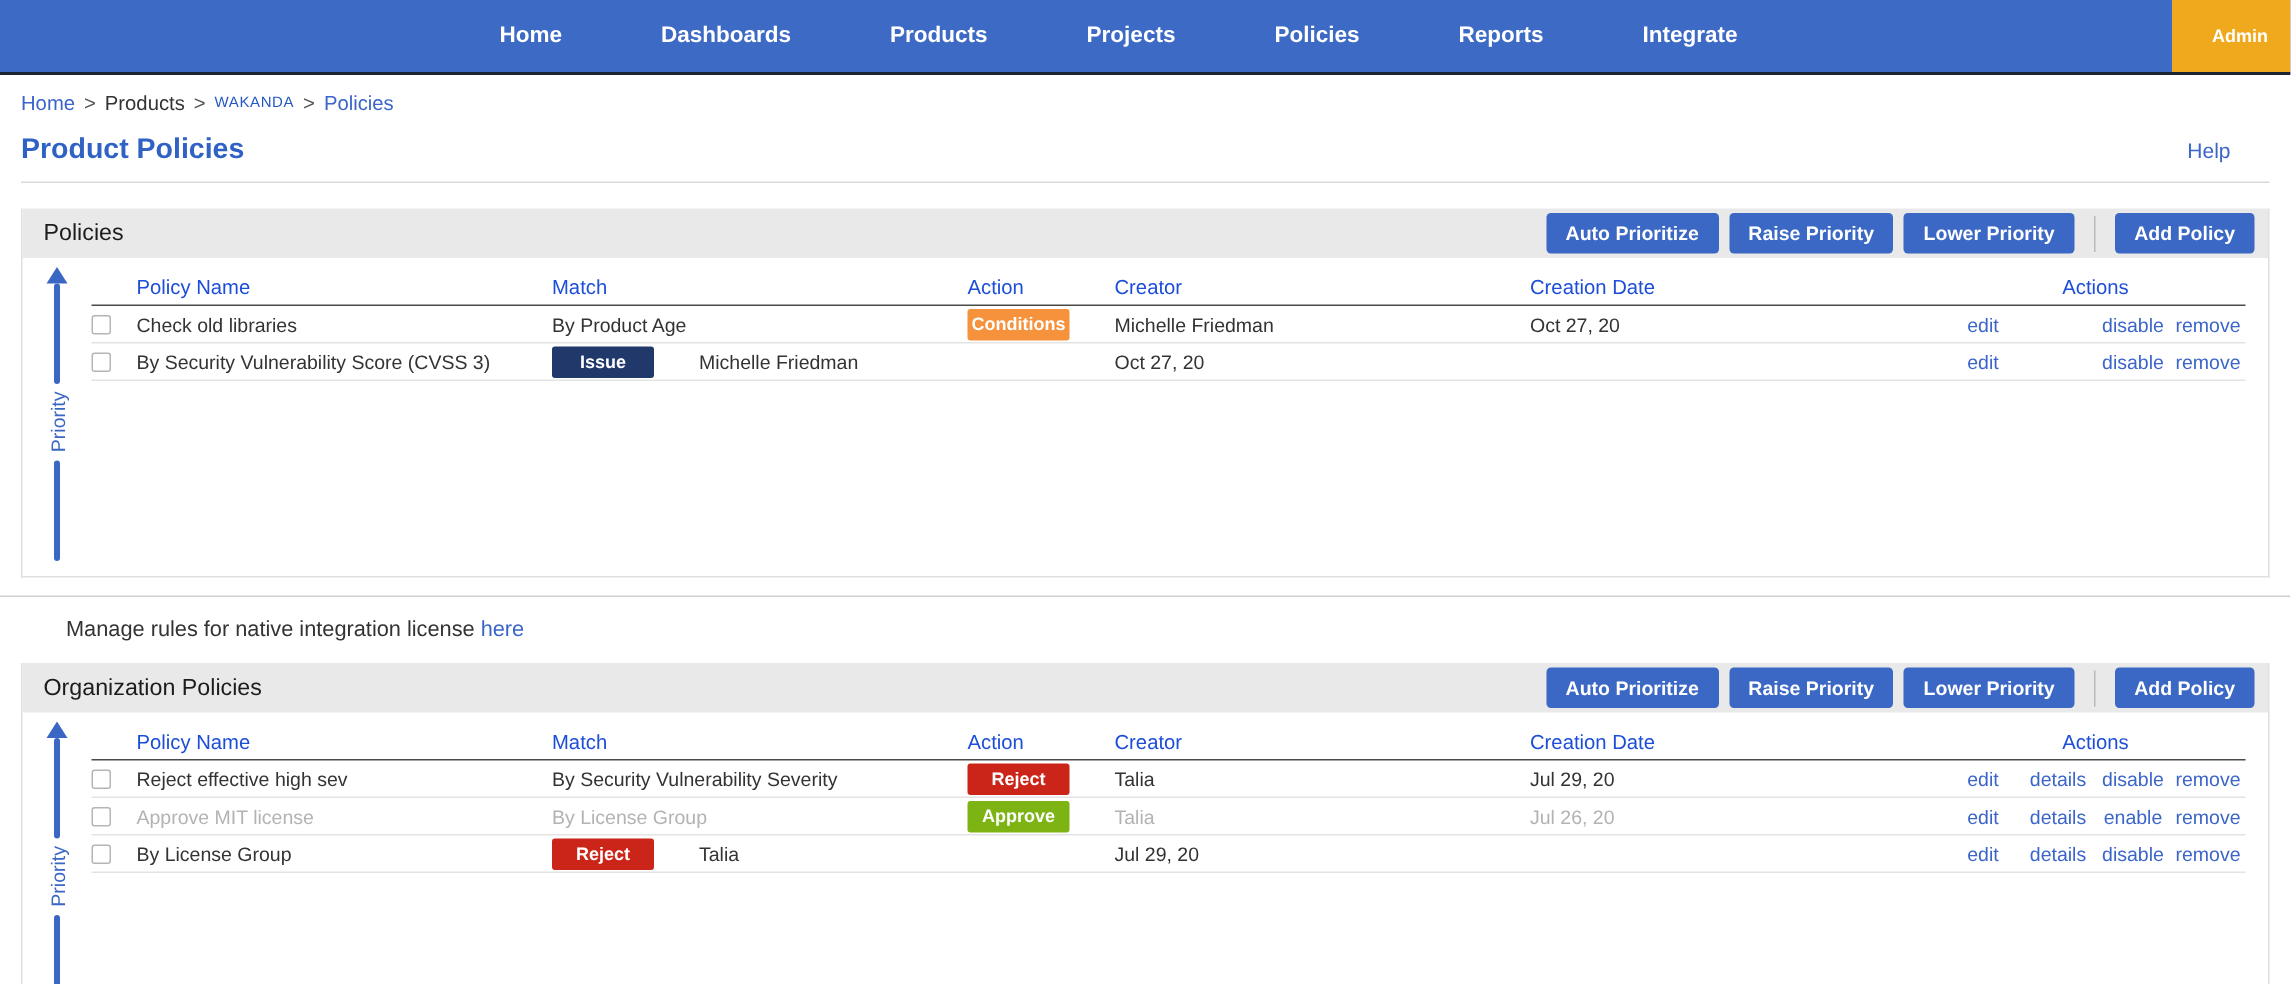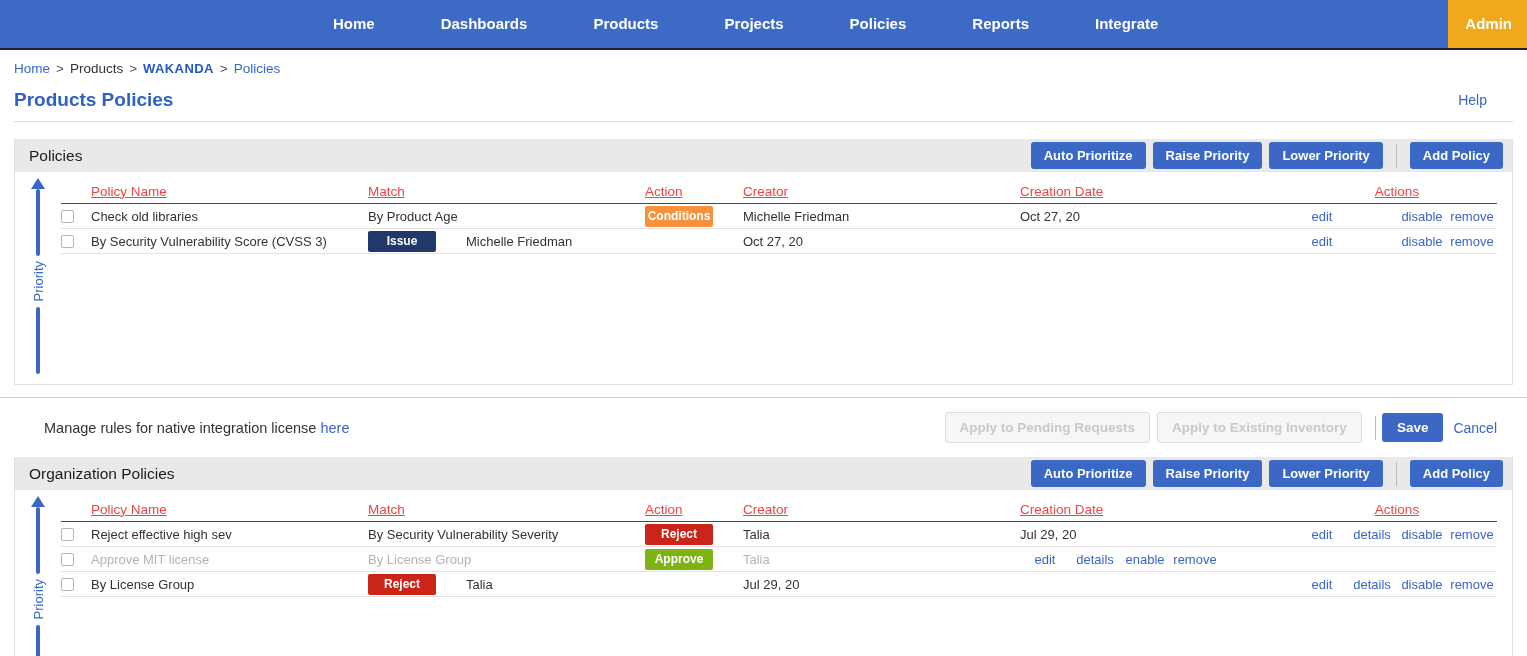--- a/index.html
+++ b/index.html
@@ -6,30 +6,30 @@
   html,body { width:1527px; height:656px; overflow:hidden; background:#fff;
     font-family:"Liberation Sans", sans-serif; }
 
   
   .topnav { height:50px; background:#3d6ac5; border-bottom:2px solid #1b2433;
     display:flex; align-items:center; position:relative; }
   .nav-items { display:flex; margin-left:300px; }
   .nav-item { color:#fff; font-weight:bold; font-size:15px; padding:0 33px;
     line-height:48px; cursor:pointer; }
   .admin-tab { position:absolute; right:0; top:0; height:48px; background:#f0a81c;
-    color:#fff; font-weight:bold; font-size:15px; line-height:48px;
+    color:#fff; font-weight:bold; font-size:12px; line-height:48px;
     padding:0 15px 0 16px; min-width:79px; text-align:right; cursor:pointer; }
 
   
   .breadcrumb { margin:11px 0 0 14px; font-size:13.5px; color:#444;
     display:flex; align-items:center; gap:6px; }
   .crumb-link { color:#3b65c9; cursor:pointer; }
   .crumb-sep { color:#555; }
   .crumb-static { color:#333; }
-  .crumb-product { color:#2458c5; font-weight:bold; font-size:13px; letter-spacing:.4px; }
+  .crumb-product { color:#2458c5; font-weight:normal; font-size:10px; letter-spacing:.4px; }
   .title-row { display:flex; justify-content:space-between; align-items:center;
     margin:13px 40px 0 14px; }
   .page-title { color:#2f62c4; font-size:19px; font-weight:bold; }
   .help-link { color:#3b65c9; font-size:14px; cursor:pointer; }
   .title-divider { border-bottom:1px solid #d9d9d9; margin:10px 14px 0 14px; }
 
   
   .section { margin:17px 14px 0 14px; border:1px solid #e0e0e0; border-top:none; }
   .section-header { background:#e9e9e9; height:33px; display:flex;
     align-items:center; justify-content:space-between; padding:0 9px 0 14px; }
@@ -50,21 +50,21 @@
   .arrow-head { width:0; height:0; border-left:7px solid transparent;
     border-right:7px solid transparent; border-bottom:11px solid #3a67c4; }
   .arrow-line { width:4px; flex:1; background:#3a67c4; border-radius:2px; }
   .priority-label { color:#3a67c4; font-size:13px; font-weight:500;
     writing-mode:vertical-rl; transform:rotate(180deg); margin:5px 0; }
 
   
   .ptable { flex:1; padding-right:15px; font-size:13px; color:#333; margin-top:7px; }
   .trow { display:flex; align-items:center; height:25px;
     border-bottom:1px solid #e3e3e3; }
-  .trow.head { border-bottom:1px solid #4a4a4a; color:#ef4444; font-size:13.5px;text-decoration:underline; }
+  .trow.head { border-bottom:1px solid #4a4a4a; color:#1d4ed8; font-size:13.5px; }
   .col-check { width:30px; flex:none; display:flex; align-items:center; }
   .checkbox { width:13px; height:13px; border:1px solid #b5b5b5; border-radius:2px;
     background:#fff; display:inline-block; cursor:pointer; }
   .col-name { width:277px; flex:none; padding-right:8px; }
   .col-match { width:277px; flex:none; padding-right:8px; }
   .col-action { width:98px; flex:none; }
   .col-creator { width:277px; flex:none; }
   .col-date { flex:1; }
   .col-link { width:50px; flex:none; text-align:center; }
   .col-actions-head { width:200px; flex:none; text-align:center; }
@@ -114,21 +114,21 @@
   <span class="crumb-link">Home</span>
   <span class="crumb-sep">&gt;</span>
   <span class="crumb-static">Products</span>
   <span class="crumb-sep">&gt;</span>
   <span class="crumb-product">WAKANDA</span>
   <span class="crumb-sep">&gt;</span>
   <span class="crumb-link">Policies</span>
 </div>
 
 <div class="title-row">
-  <div class="page-title">Products Policies</div>
+  <div class="page-title">Product Policies</div>
   <div class="help-link">Help</div>
 </div>
 <div class="title-divider"></div>
 
 <div class="section">
   <div class="section-header">
     <div class="section-title">Policies</div>
     <div class="btn-group">
       <button class="btn-blue">Auto Prioritize</button>
       <button class="btn-blue">Raise Priority</button>
@@ -185,27 +185,20 @@
       </div>
     </div>
   </div>
 </div>
 
 <div class="manage-divider"></div>
 <div class="manage-bar">
   <div class="manage-text">
     <span>Manage rules for native integration license</span><span class="alink">here</span>
   </div>
-  <div class="manage-right">
-    <button class="btn-disabled">Apply to Pending Requests</button>
-    <button class="btn-disabled">Apply to Existing Inventory</button>
-    <span class="btn-sep"></span>
-    <button class="btn-save">Save</button>
-    <span class="cancel-link">Cancel</span>
-  </div>
 </div>
 
 <div class="section" style="margin-top:0;">
   <div class="section-header">
     <div class="section-title">Organization Policies</div>
     <div class="btn-group">
       <button class="btn-blue">Auto Prioritize</button>
       <button class="btn-blue">Raise Priority</button>
       <button class="btn-blue">Lower Priority</button>
       <span class="btn-sep"></span>
@@ -246,20 +239,21 @@
         <div class="col-link"><span class="alink">remove</span></div>
       </div>
       <div class="trow row-disabled">
         <div class="col-check">
             <span class="checkbox"></span>
           </div>
         <div class="col-name dim">Approve MIT license</div>
         <div class="col-match dim">By License Group</div>
         <div class="col-action"><span class="badge badge-approve">Approve</span></div>
         <div class="col-creator dim">Talia</div>
+        <div class="col-date dim">Jul 26, 20</div>
         <div class="col-link"><span class="alink">edit</span></div>
         <div class="col-link"><span class="alink">details</span></div>
         <div class="col-link"><span class="alink">enable</span></div>
         <div class="col-link"><span class="alink">remove</span></div>
       </div>
       <div class="trow">
         <div class="col-check">
             <span class="checkbox"></span>
           </div>
         <div class="col-match">By License Group</div>

